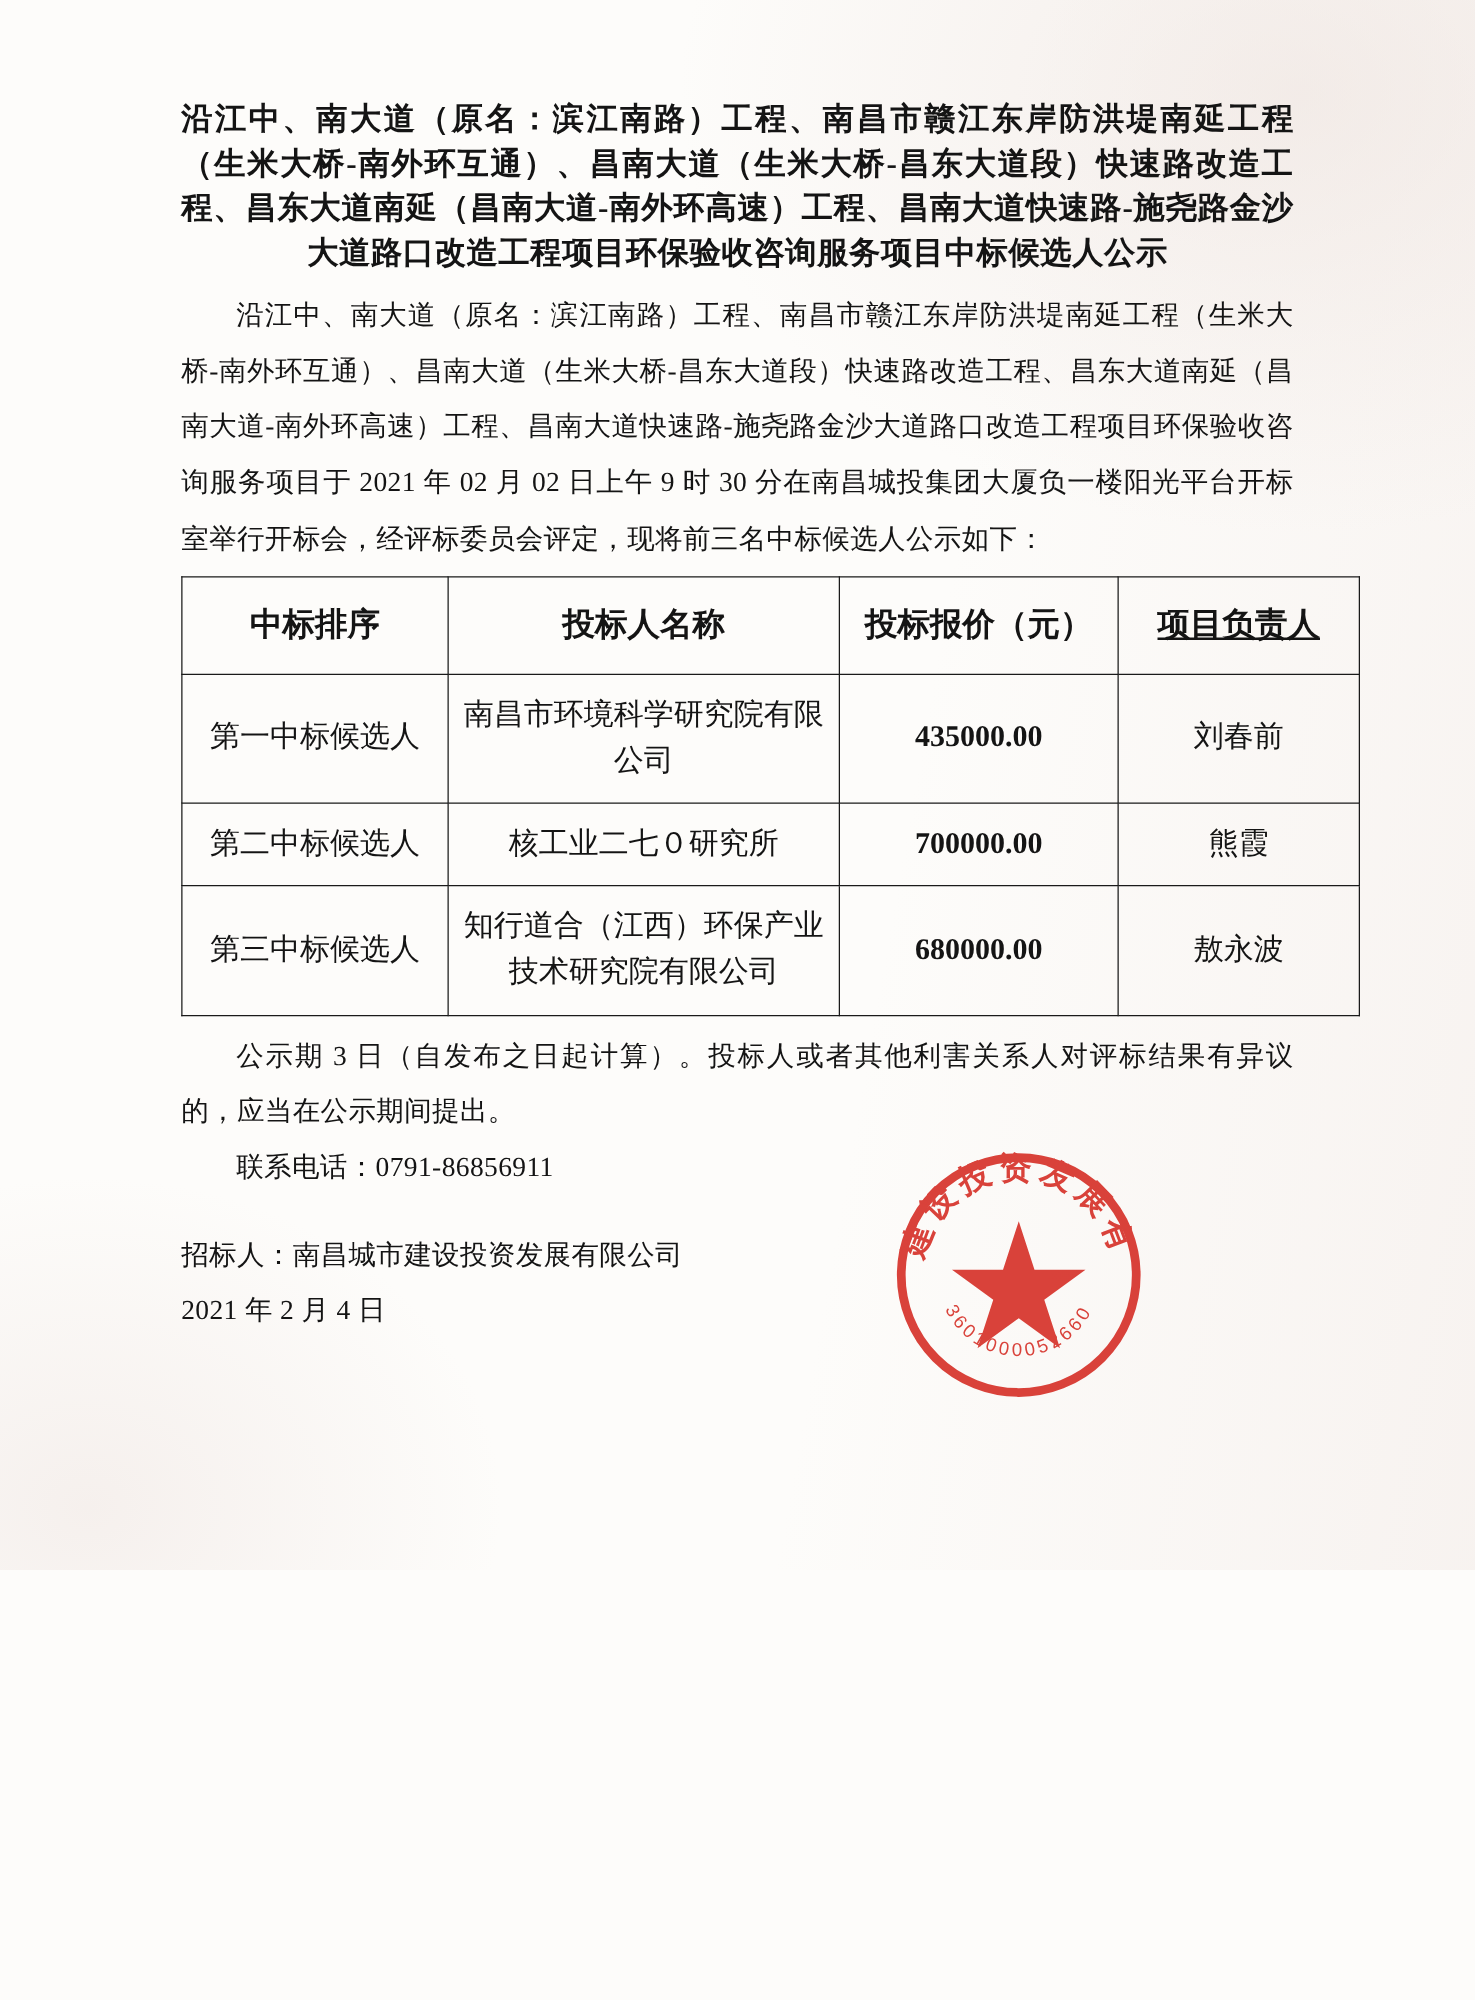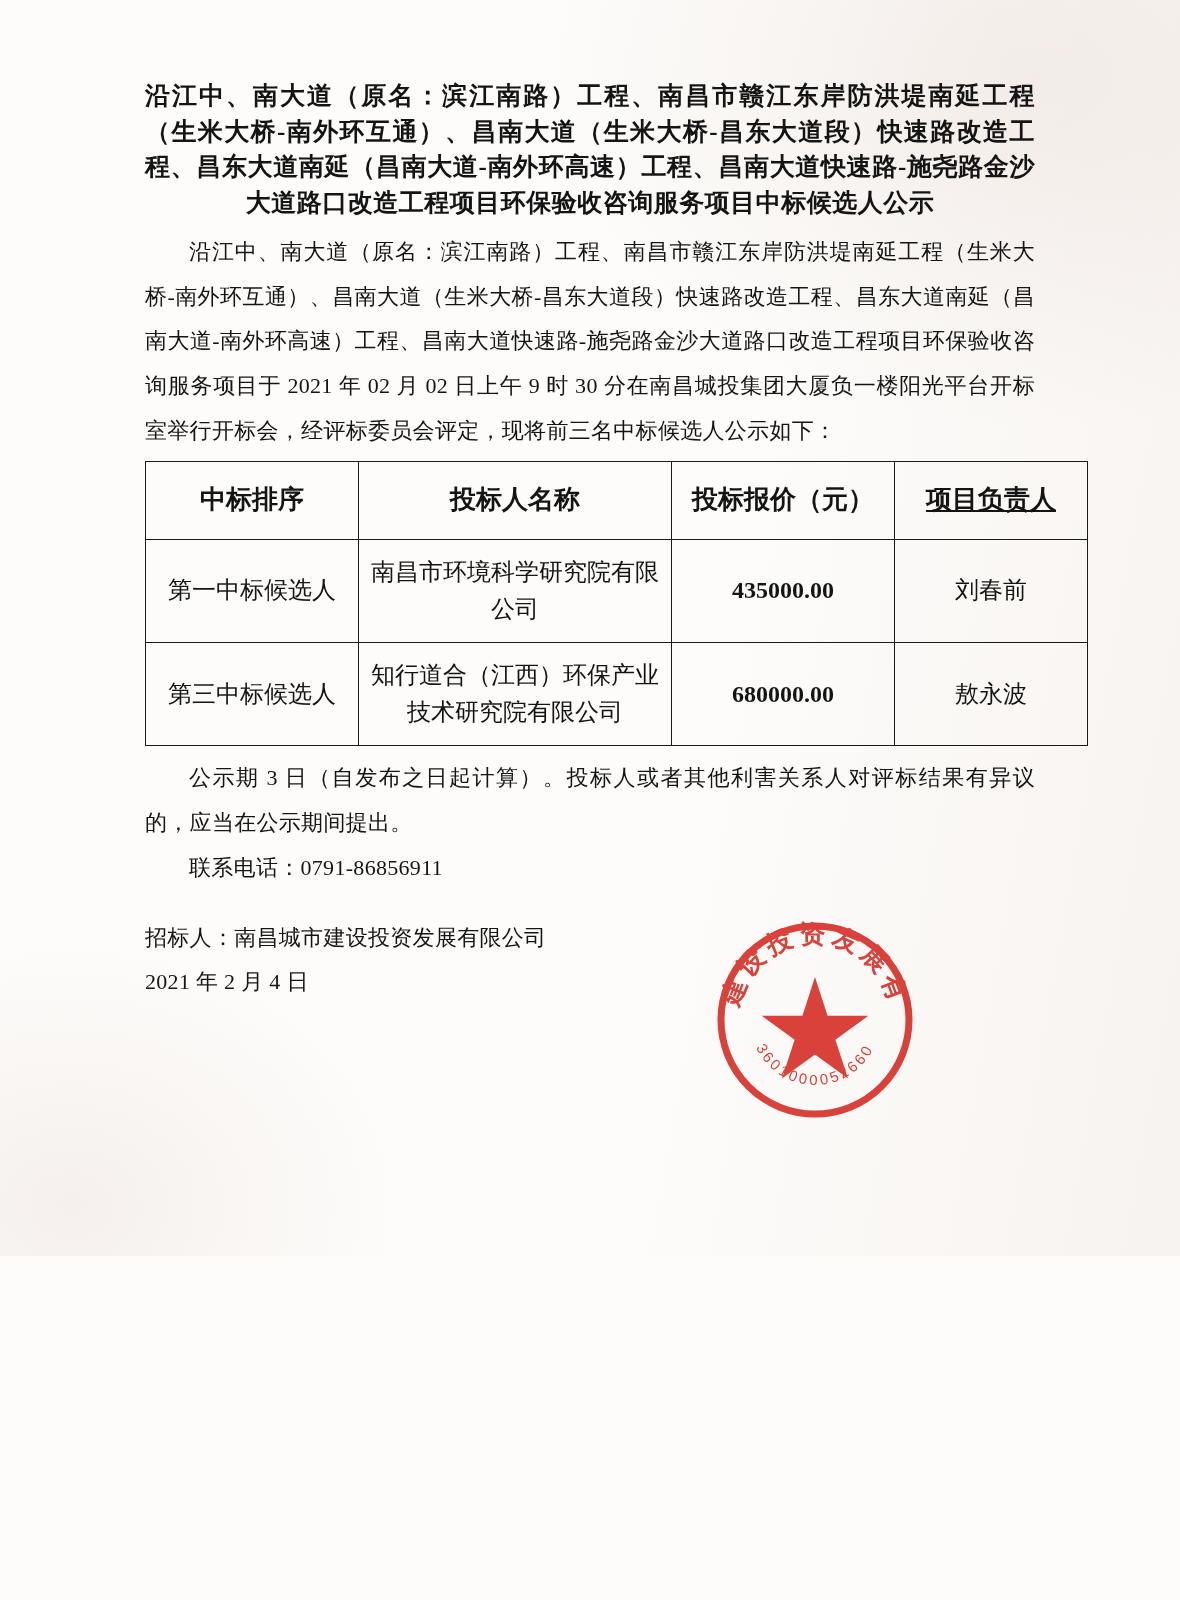--- a/index.html
+++ b/index.html
@@ -143,20 +143,26 @@
         </tr>
       </thead>
       <tbody>
         <tr>
           <td>第一中标候选人</td>
           <td>南昌市环境科学研究院有限公司</td>
           <td class="num">435000.00</td>
           <td>刘春前</td>
         </tr>
         <tr>
+          <td>第二中标候选人</td>
+          <td>核工业二七０研究所</td>
+          <td class="num">700000.00</td>
+          <td>熊霞</td>
+        </tr>
+        <tr>
           <td>第三中标候选人</td>
           <td>知行道合（江西）环保产业技术研究院有限公司</td>
           <td class="num">680000.00</td>
           <td>敖永波</td>
         </tr>
       </tbody>
     </table>
 
     <p class="para para-note">公示期 3 日（自发布之日起计算）。投标人或者其他利害关系人对评标结果有异议的，应当在公示期间提出。</p>
 

